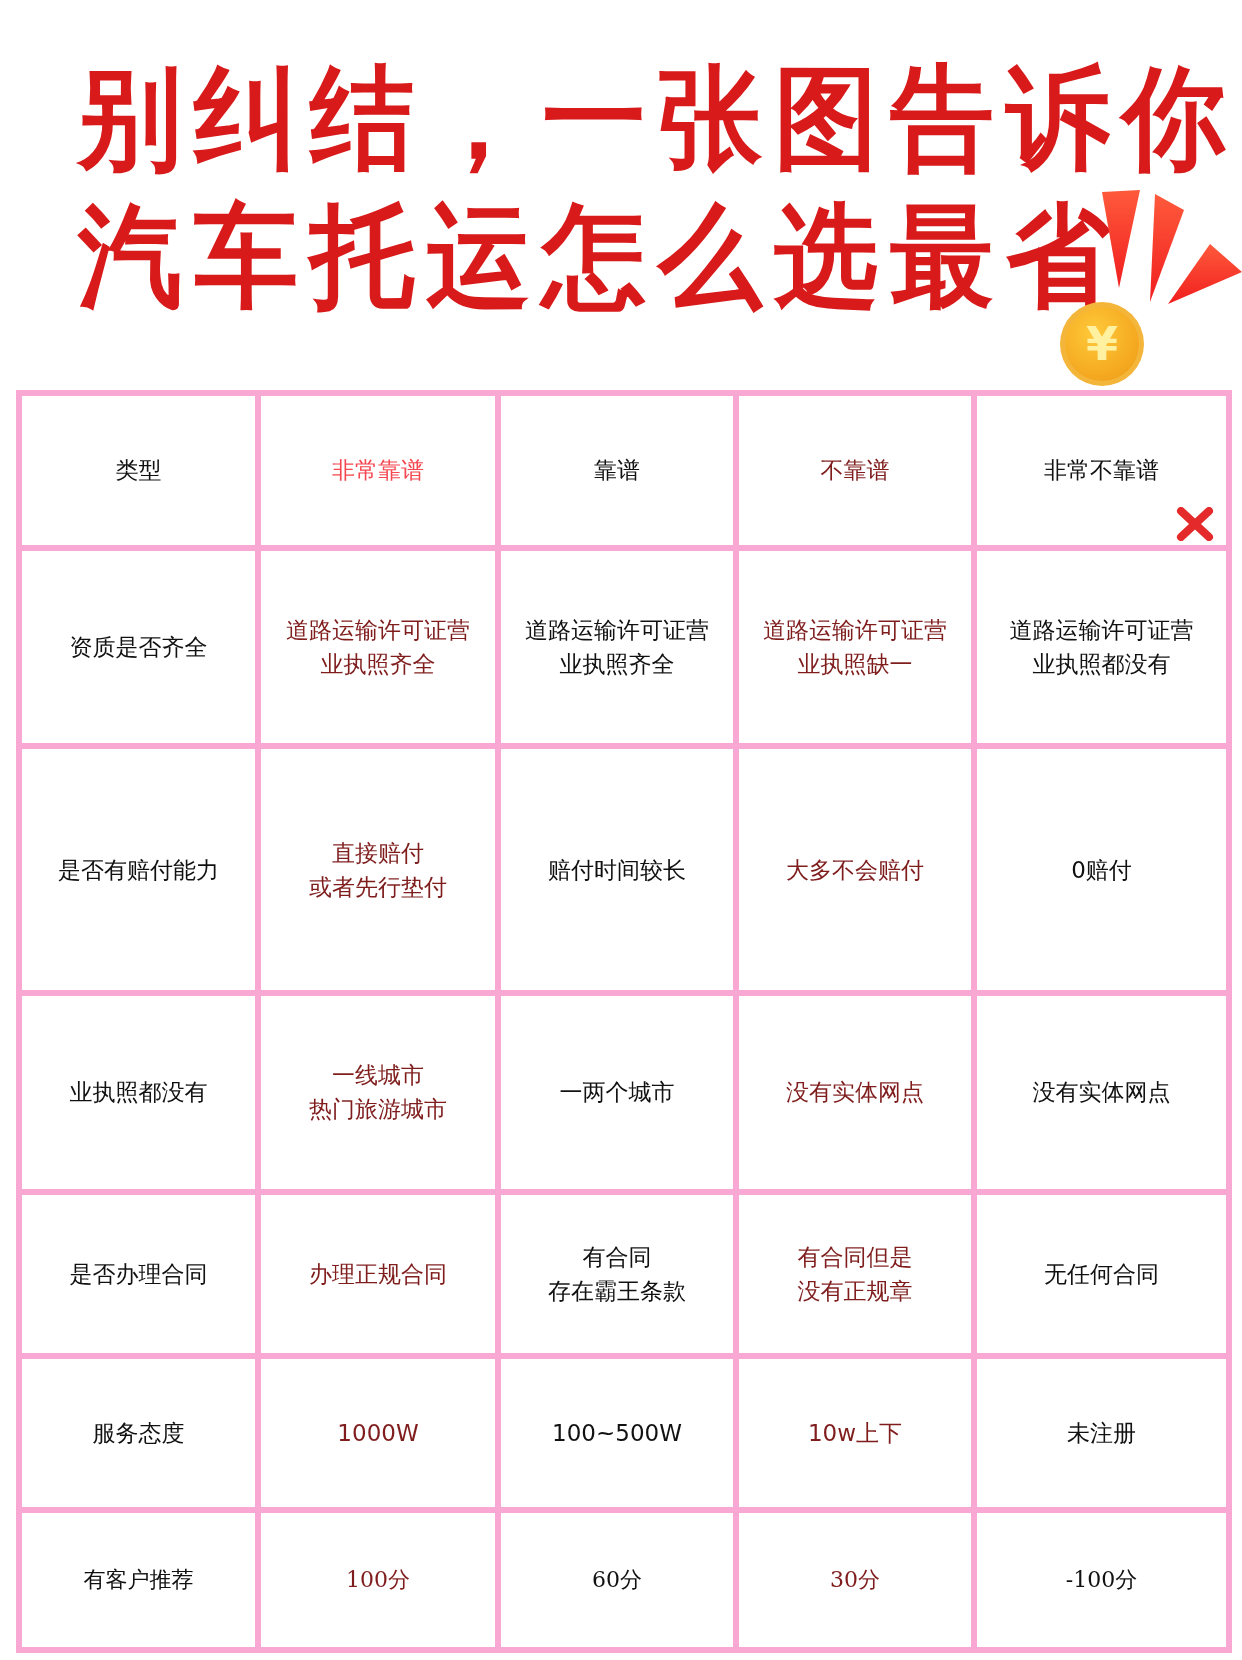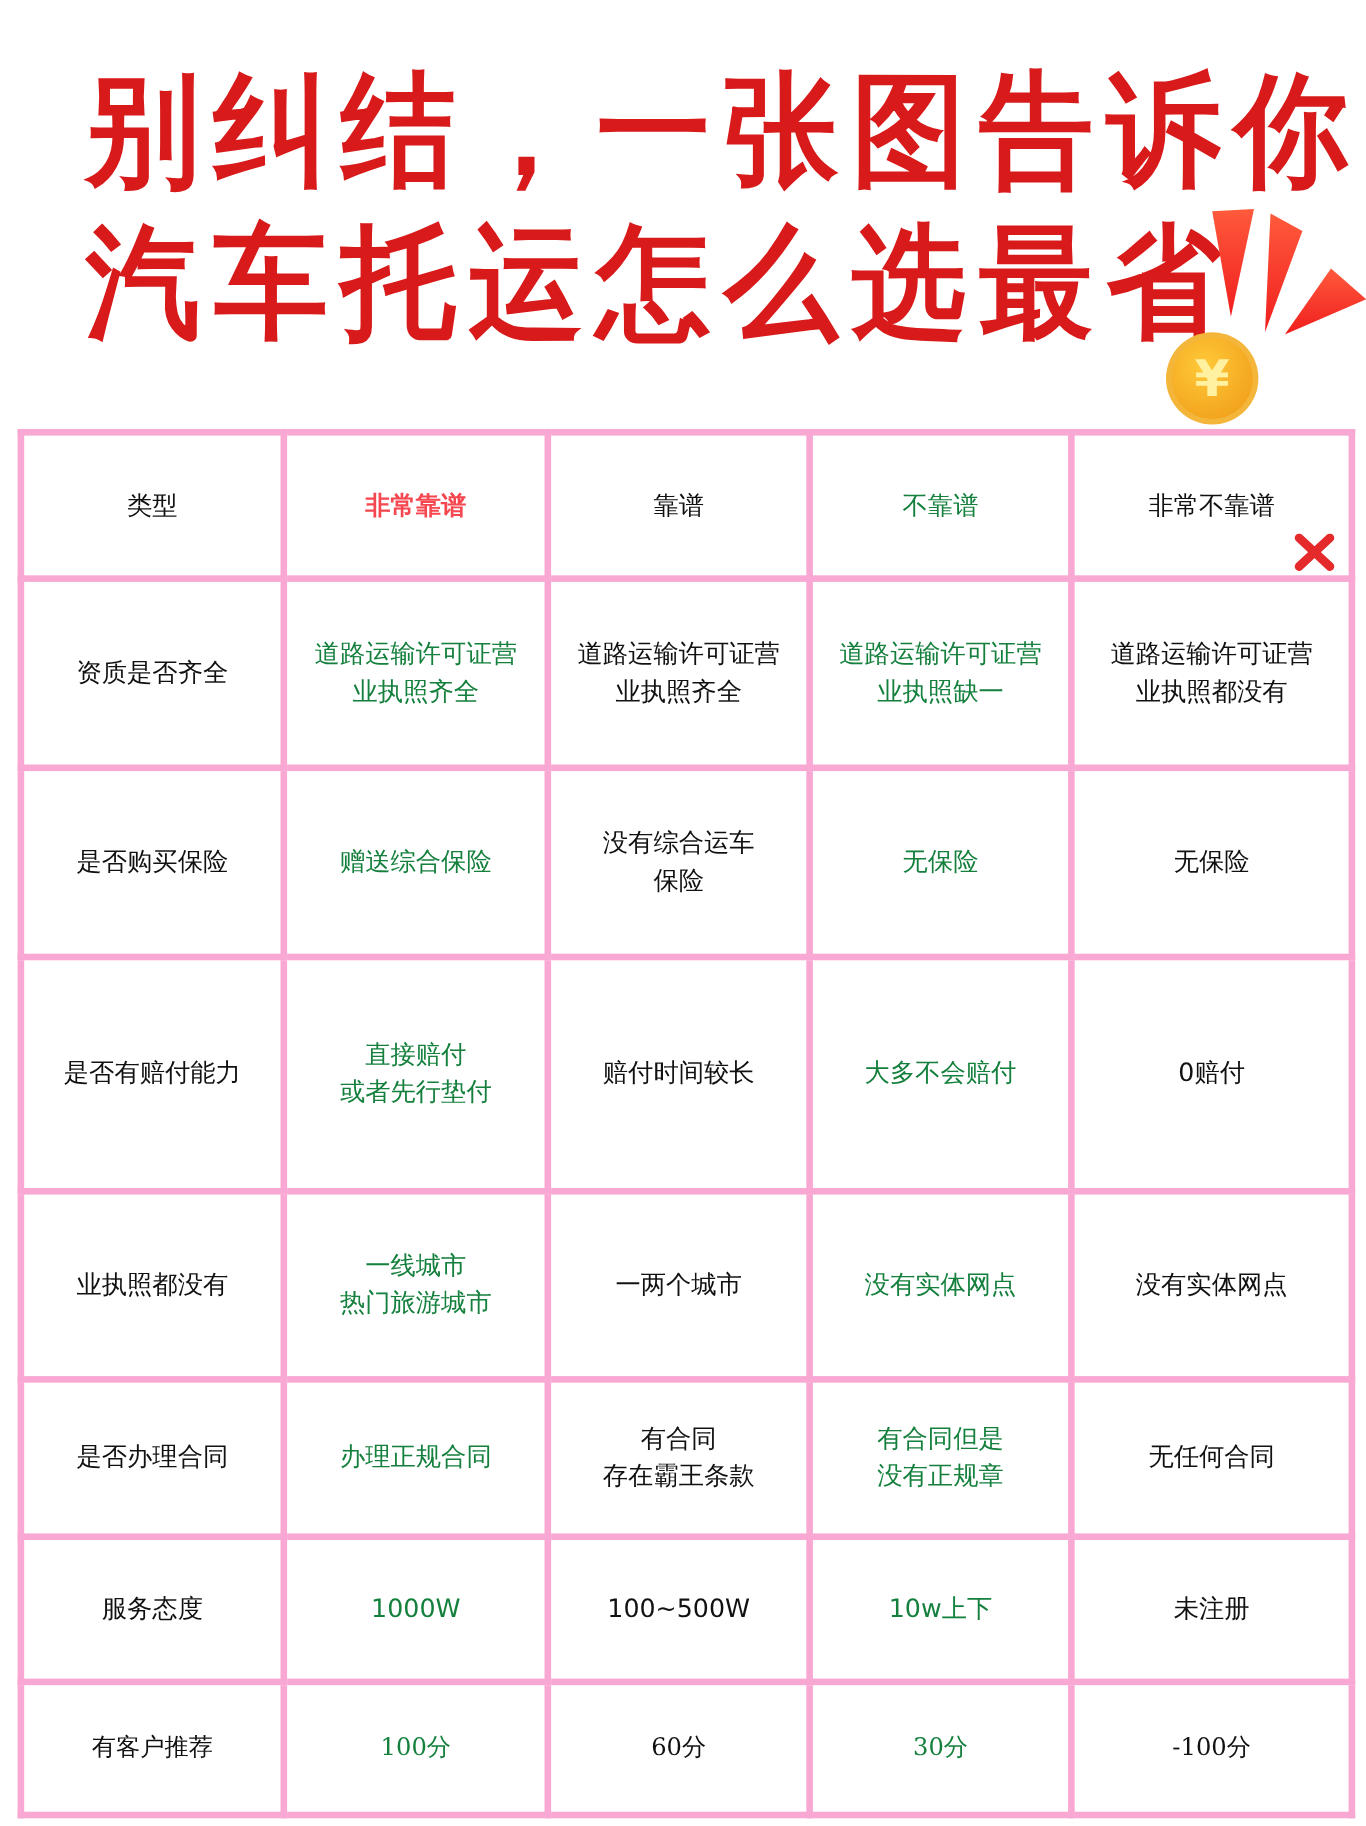--- a/index.html
+++ b/index.html
@@ -57,22 +57,22 @@
     .grid td {
       border: 6px solid #f9a8d4;
       text-align: center;
       vertical-align: middle;
       font-size: 23px;
       line-height: 34px;
       color: #111111;
       padding: 0 6px;
       position: relative;
     }
-    .grid td.red { color: #15803d; text-align: center; }
-    .grid td.head-bold { color: #F5474F; font-weight: bold; }
+    .grid td.red { color: #7f1d1d; text-align: center; }
+    .grid td.head-bold { color: #F5474F; font-weight: normal; }
     .grid tr.score td {
       font-family: "DejaVu Serif", "Liberation Serif", serif;
       font-size: 22px;
     }
     .cell-text { white-space: pre-line; display: inline-block; }
 
     .x-mark {
       position: absolute;
       right: 12px;
       bottom: 4px;
@@ -138,28 +138,20 @@
     <td class="red"><span class="cell-text">道路运输许可证营
 业执照齐全</span></td>
     <td><span class="cell-text">道路运输许可证营
 业执照齐全</span></td>
     <td class="red"><span class="cell-text">道路运输许可证营
 业执照缺一</span></td>
     <td><span class="cell-text">道路运输许可证营
 业执照都没有</span></td>
   </tr>
 
-  <tr style="height:153px">
-    <td><span class="cell-text">是否购买保险</span></td>
-    <td class="red"><span class="cell-text">赠送综合保险</span></td>
-    <td><span class="cell-text">没有综合运车
-保险</span></td>
-    <td class="red"><span class="cell-text">无保险</span></td>
-    <td><span class="cell-text">无保险</span></td>
-  </tr>
 
   <tr style="height:190px">
     <td><span class="cell-text">是否有赔付能力</span></td>
     <td class="red"><span class="cell-text">直接赔付
 或者先行垫付</span></td>
     <td><span class="cell-text">赔付时间较长</span></td>
     <td class="red"><span class="cell-text">大多不会赔付</span></td>
     <td><span class="cell-text">0赔付</span></td>
   </tr>
 

